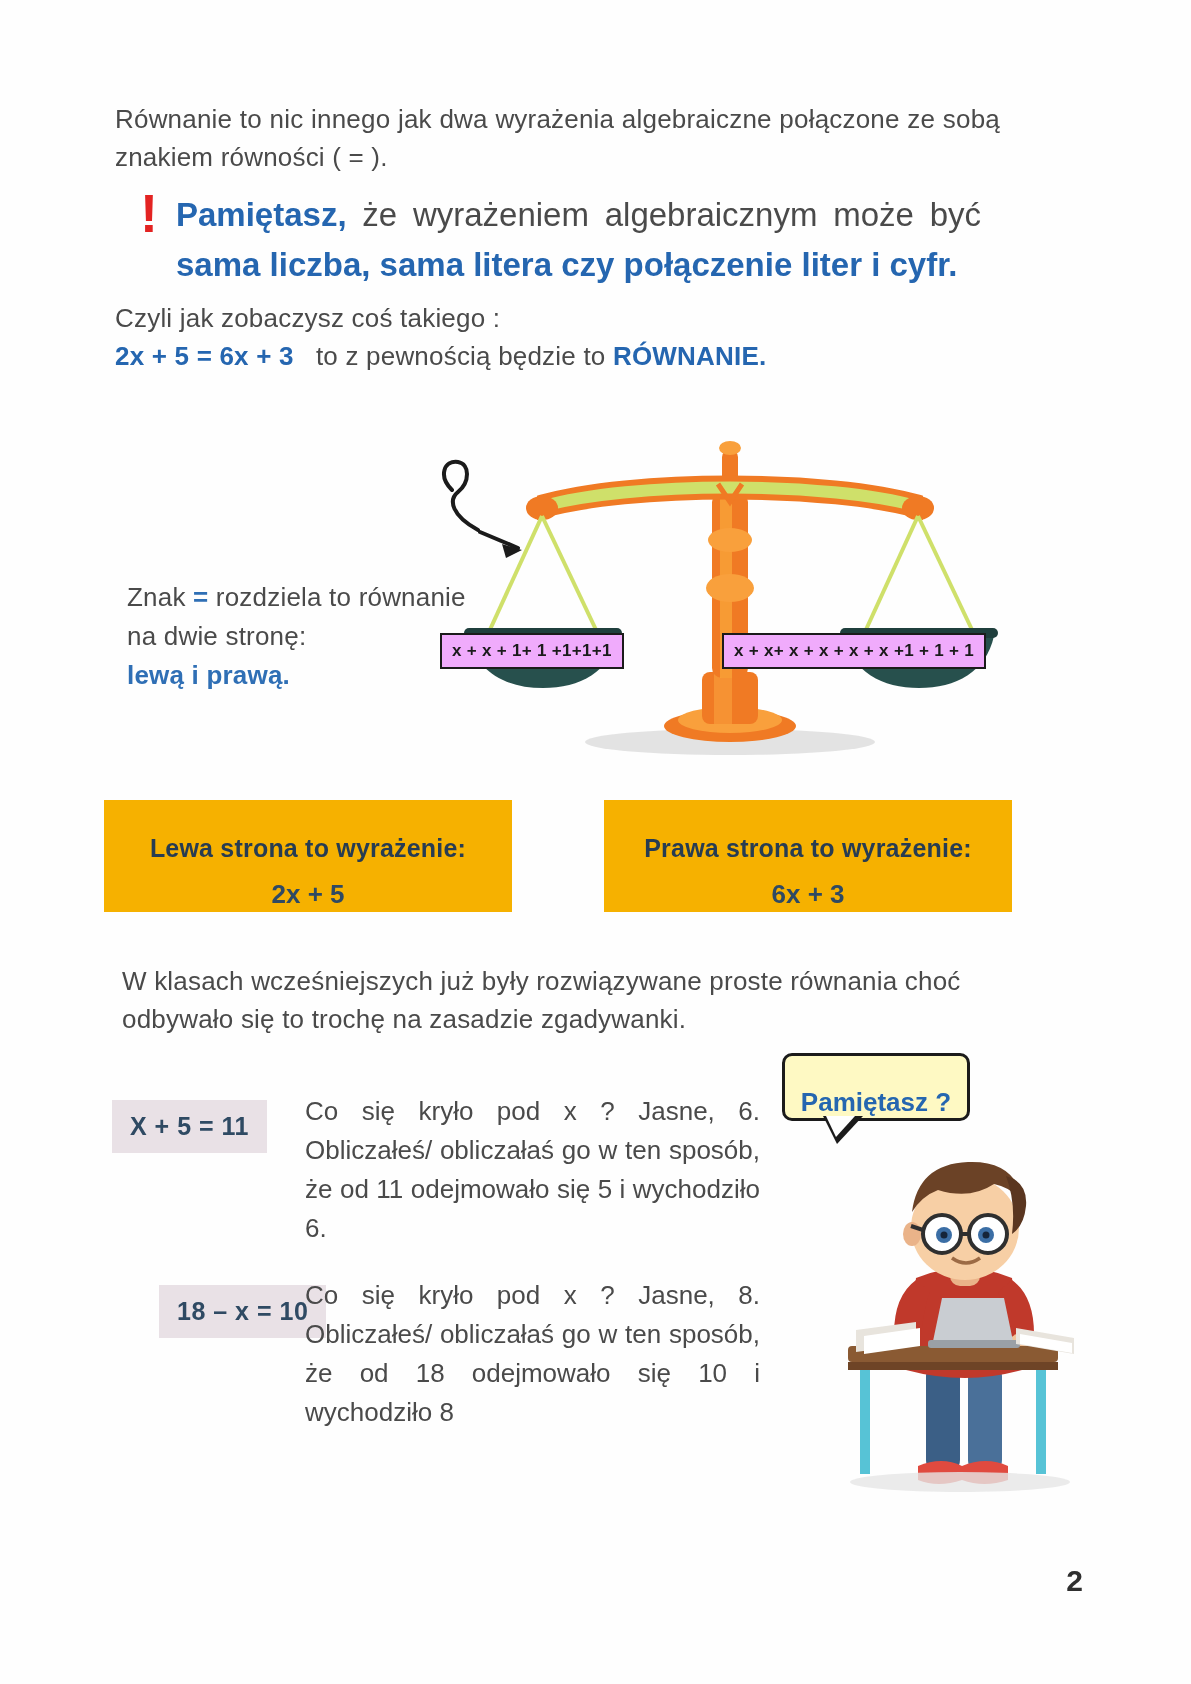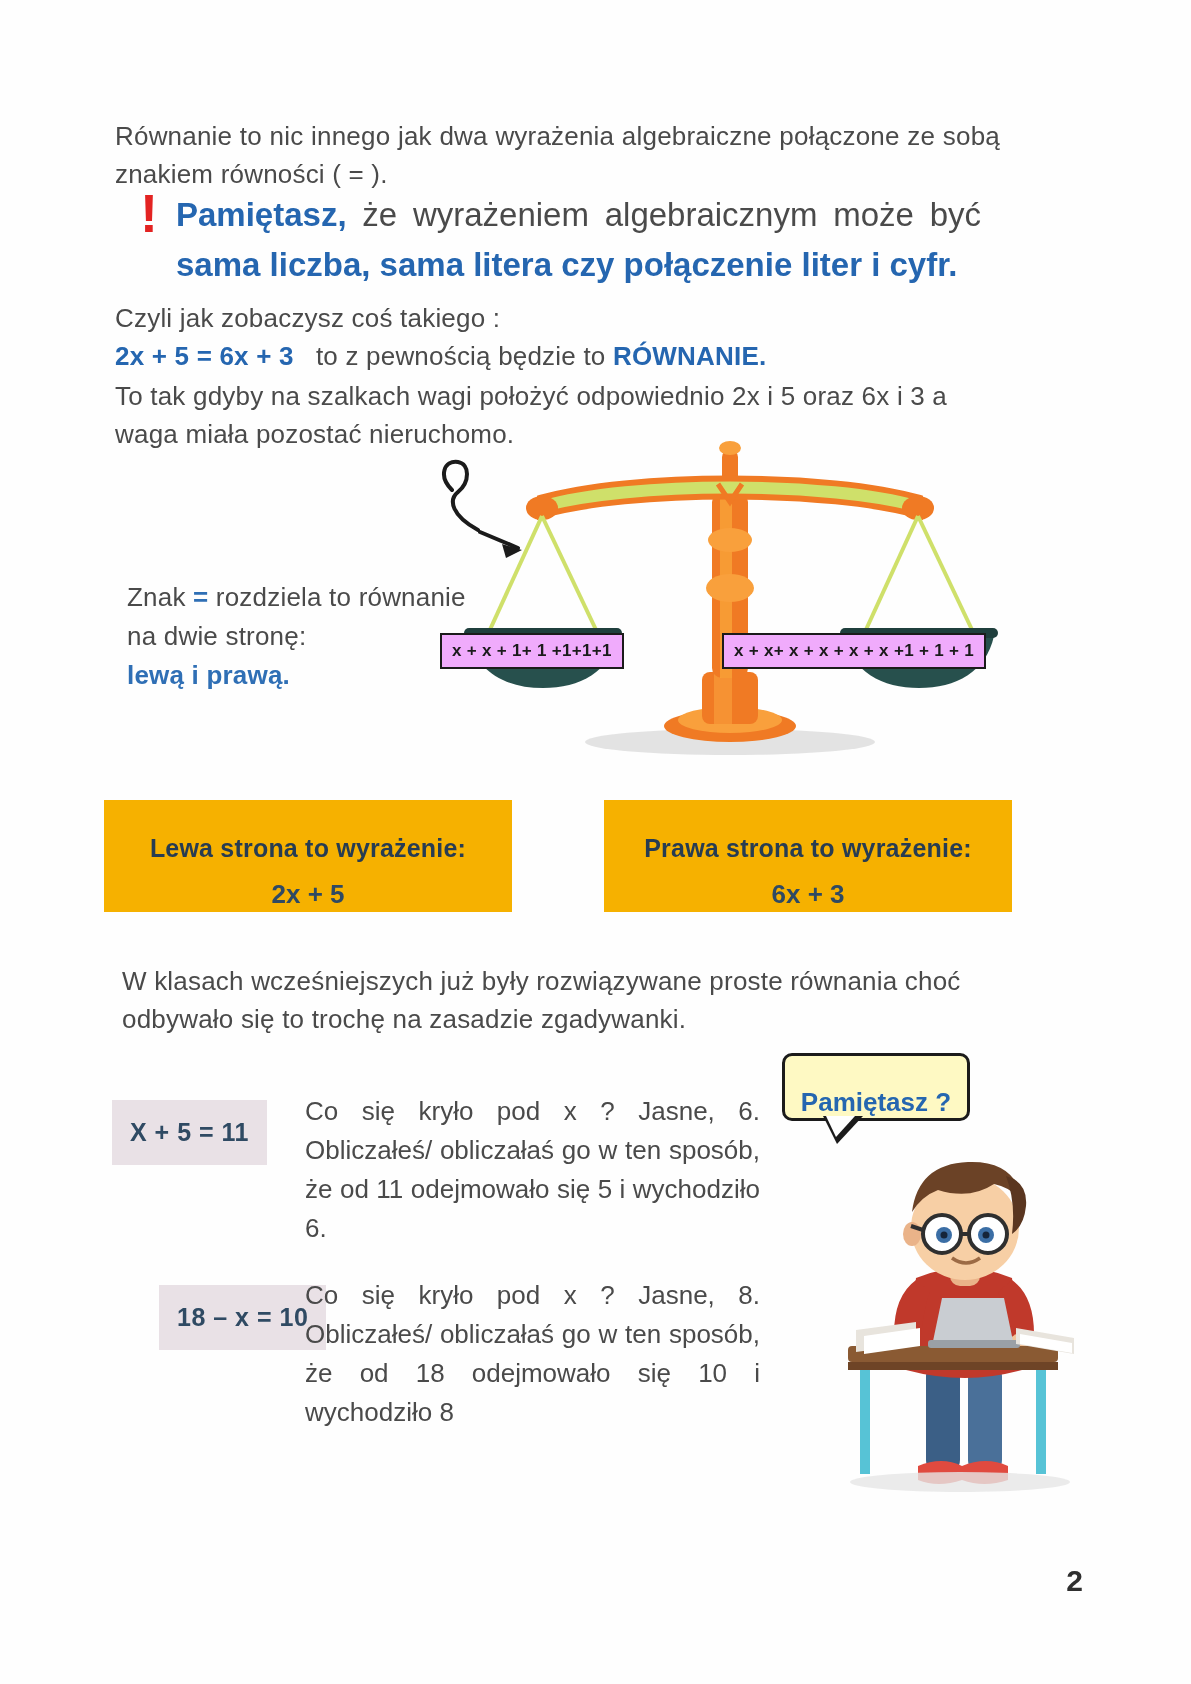--- a/index.html
+++ b/index.html
@@ -37,21 +37,21 @@
     font-weight: bold;
   }
   .blue-strong {
     color: #2566b0;
     font-weight: bold;
   }
 
   
   #intro-paragraph {
     left: 115px;
-    top: 118px;
+    top: 101px;
     width: 885px;
   }
 
   
   #remember-callout {
     position: absolute;
     left: 140px;
     top: 190px;
     width: 865px;
     display: flex;
@@ -143,21 +143,21 @@
     width: 880px;
   }
 
   
   .eq-chip {
     position: absolute;
     background: #e9e1e6;
     color: #2f4a63;
     font-weight: bold;
     font-size: 25px;
-    padding: 18px 18px;
+    padding: 12px 18px;
     letter-spacing: 0.5px;
   }
   #eq-chip-1 { left: 112px; top: 1100px; }
   #eq-chip-2 { left: 112px; top: 1285px; margin-left: 47px; }
 
   .eq-text {
     position: absolute;
     font-size: 26px;
     line-height: 1.5;
     color: #4a4a4a;
@@ -241,21 +241,20 @@
   </div>
 
   <div class="para" id="czyli-line">Czyli jak zobaczysz coś takiego :</div>
 
   <div class="para" id="equation-line">
     <span class="blue-strong">2x + 5 = 6x + 3</span>
     &nbsp;&nbsp;<span>to z pewnością będzie to</span>
     <span class="blue-strong">RÓWNANIE.</span>
   </div>
 
-  <div class="para" id="scale-desc">To tak gdyby na szalkach wagi położyć odpowiednio 2x i 5 oraz 6x i 3 a waga miała pozostać nieruchomo.</div>
 
   <div class="para" id="znak-note">
     <span>Znak </span><span class="blue">=</span><span> rozdziela to równanie</span><br>
     <span>na dwie stronę:</span><br>
     <span class="blue">lewą i prawą.</span>
   </div>
 
   <div id="scale-illustration">
     <svg width="610" height="350" viewBox="0 0 610 350" xmlns="http://www.w3.org/2000/svg">
 

